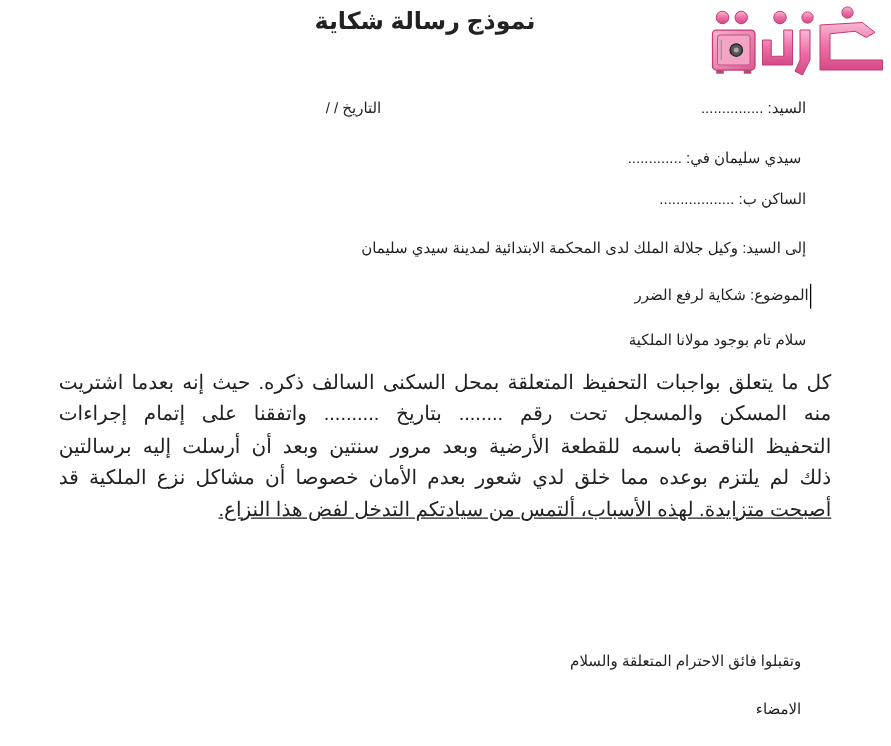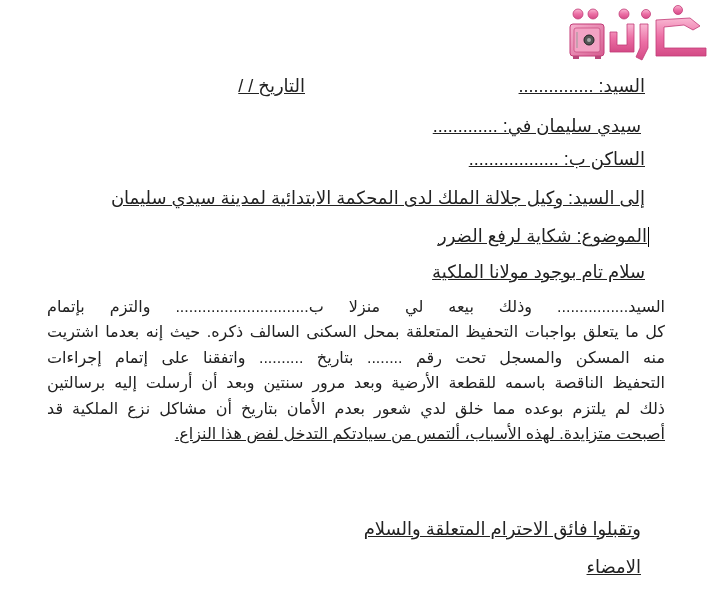--- a/index.html
+++ b/index.html
@@ -37,25 +37,24 @@
     .logo {
       position: absolute;
       top: 2px;
       left: 566px;
       width: 145px;
       height: 60px;
       direction: ltr;
     }
     .line {
       position: absolute;
-      font-size: 18px;
+      font-size: 12px;
       line-height: 22px;
       white-space: nowrap;
       direction: rtl;
-      text-decoration: underline;
     }
     .para {
       position: absolute;
       right: 48px;
       top: 294px;
       width: 618px;
       font-size: 16px;
       line-height: 25.4px;
       direction: rtl;
       text-align: justify;
@@ -77,20 +76,21 @@
       background: #000;
       vertical-align: middle;
       margin-left: 1px;
     }
   </style>
 </head>
 <body>
 
 <div class="page">
 
+  <div class="title">نموذج رسالة شكاية</div>
 
   <div class="logo">
     <svg width="145" height="60" viewBox="0 0 145 60">
       <defs>
         <linearGradient id="pinkGrad" x1="0" y1="0" x2="0" y2="1">
           <stop offset="0" stop-color="#f9b8d3"></stop>
           <stop offset="0.5" stop-color="#ec6fa5"></stop>
           <stop offset="1" stop-color="#d44a86"></stop>
         </linearGradient>
         <linearGradient id="safeGrad" x1="0" y1="0" x2="1" y2="1">
@@ -128,25 +128,24 @@
 
   <div class="line" style="right:68px; top:148px;margin-left:47px;">الساكن ب: ..................</div>
 
   <div class="line" style="right:64px; top:225px;"><span class="caret"></span><span>الموضوع: شكاية لرفع الضرر</span></div>
 
   <div class="line" style="right:68px; top:187px;">إلى السيد: وكيل جلالة الملك لدى المحكمة الابتدائية لمدينة سيدي سليمان</div>
 
   <div class="line" style="right:68px; top:261px;">سلام تام بوجود مولانا الملكية</div>
 
   <div class="para">
-    <span class="pline">السيد................ وذلك بيعه لي منزلا ب.............................. والتزم بإتمام</span>
     <span class="pline">كل ما يتعلق بواجبات التحفيظ المتعلقة بمحل السكنى السالف ذكره.  حيث إنه بعدما اشتريت</span>
     <span class="pline">منه المسكن والمسجل تحت رقم ........ بتاريخ .......... واتفقنا على إتمام إجراءات</span>
     <span class="pline">التحفيظ الناقصة باسمه للقطعة الأرضية وبعد مرور سنتين وبعد أن أرسلت إليه برسالتين</span>
-    <span class="pline">ذلك لم يلتزم بوعده مما خلق لدي شعور بعدم الأمان بتاريخ أن مشاكل نزع الملكية قد</span>
+    <span class="pline">ذلك لم يلتزم بوعده مما خلق لدي شعور بعدم الأمان خصوصا أن مشاكل نزع الملكية قد</span>
     <span class="pline last">أصبحت متزايدة. لهذه الأسباب، ألتمس من سيادتكم التدخل لفض هذا النزاع.</span>
   </div>
 
   <div class="line" style="right:72px; top:518px;">وتقبلوا فائق الاحترام المتعلقة والسلام</div>
 
   <div class="line" style="right:72px; top:556px;">الامضاء</div>
 
 </div>
 
 </body></html>

